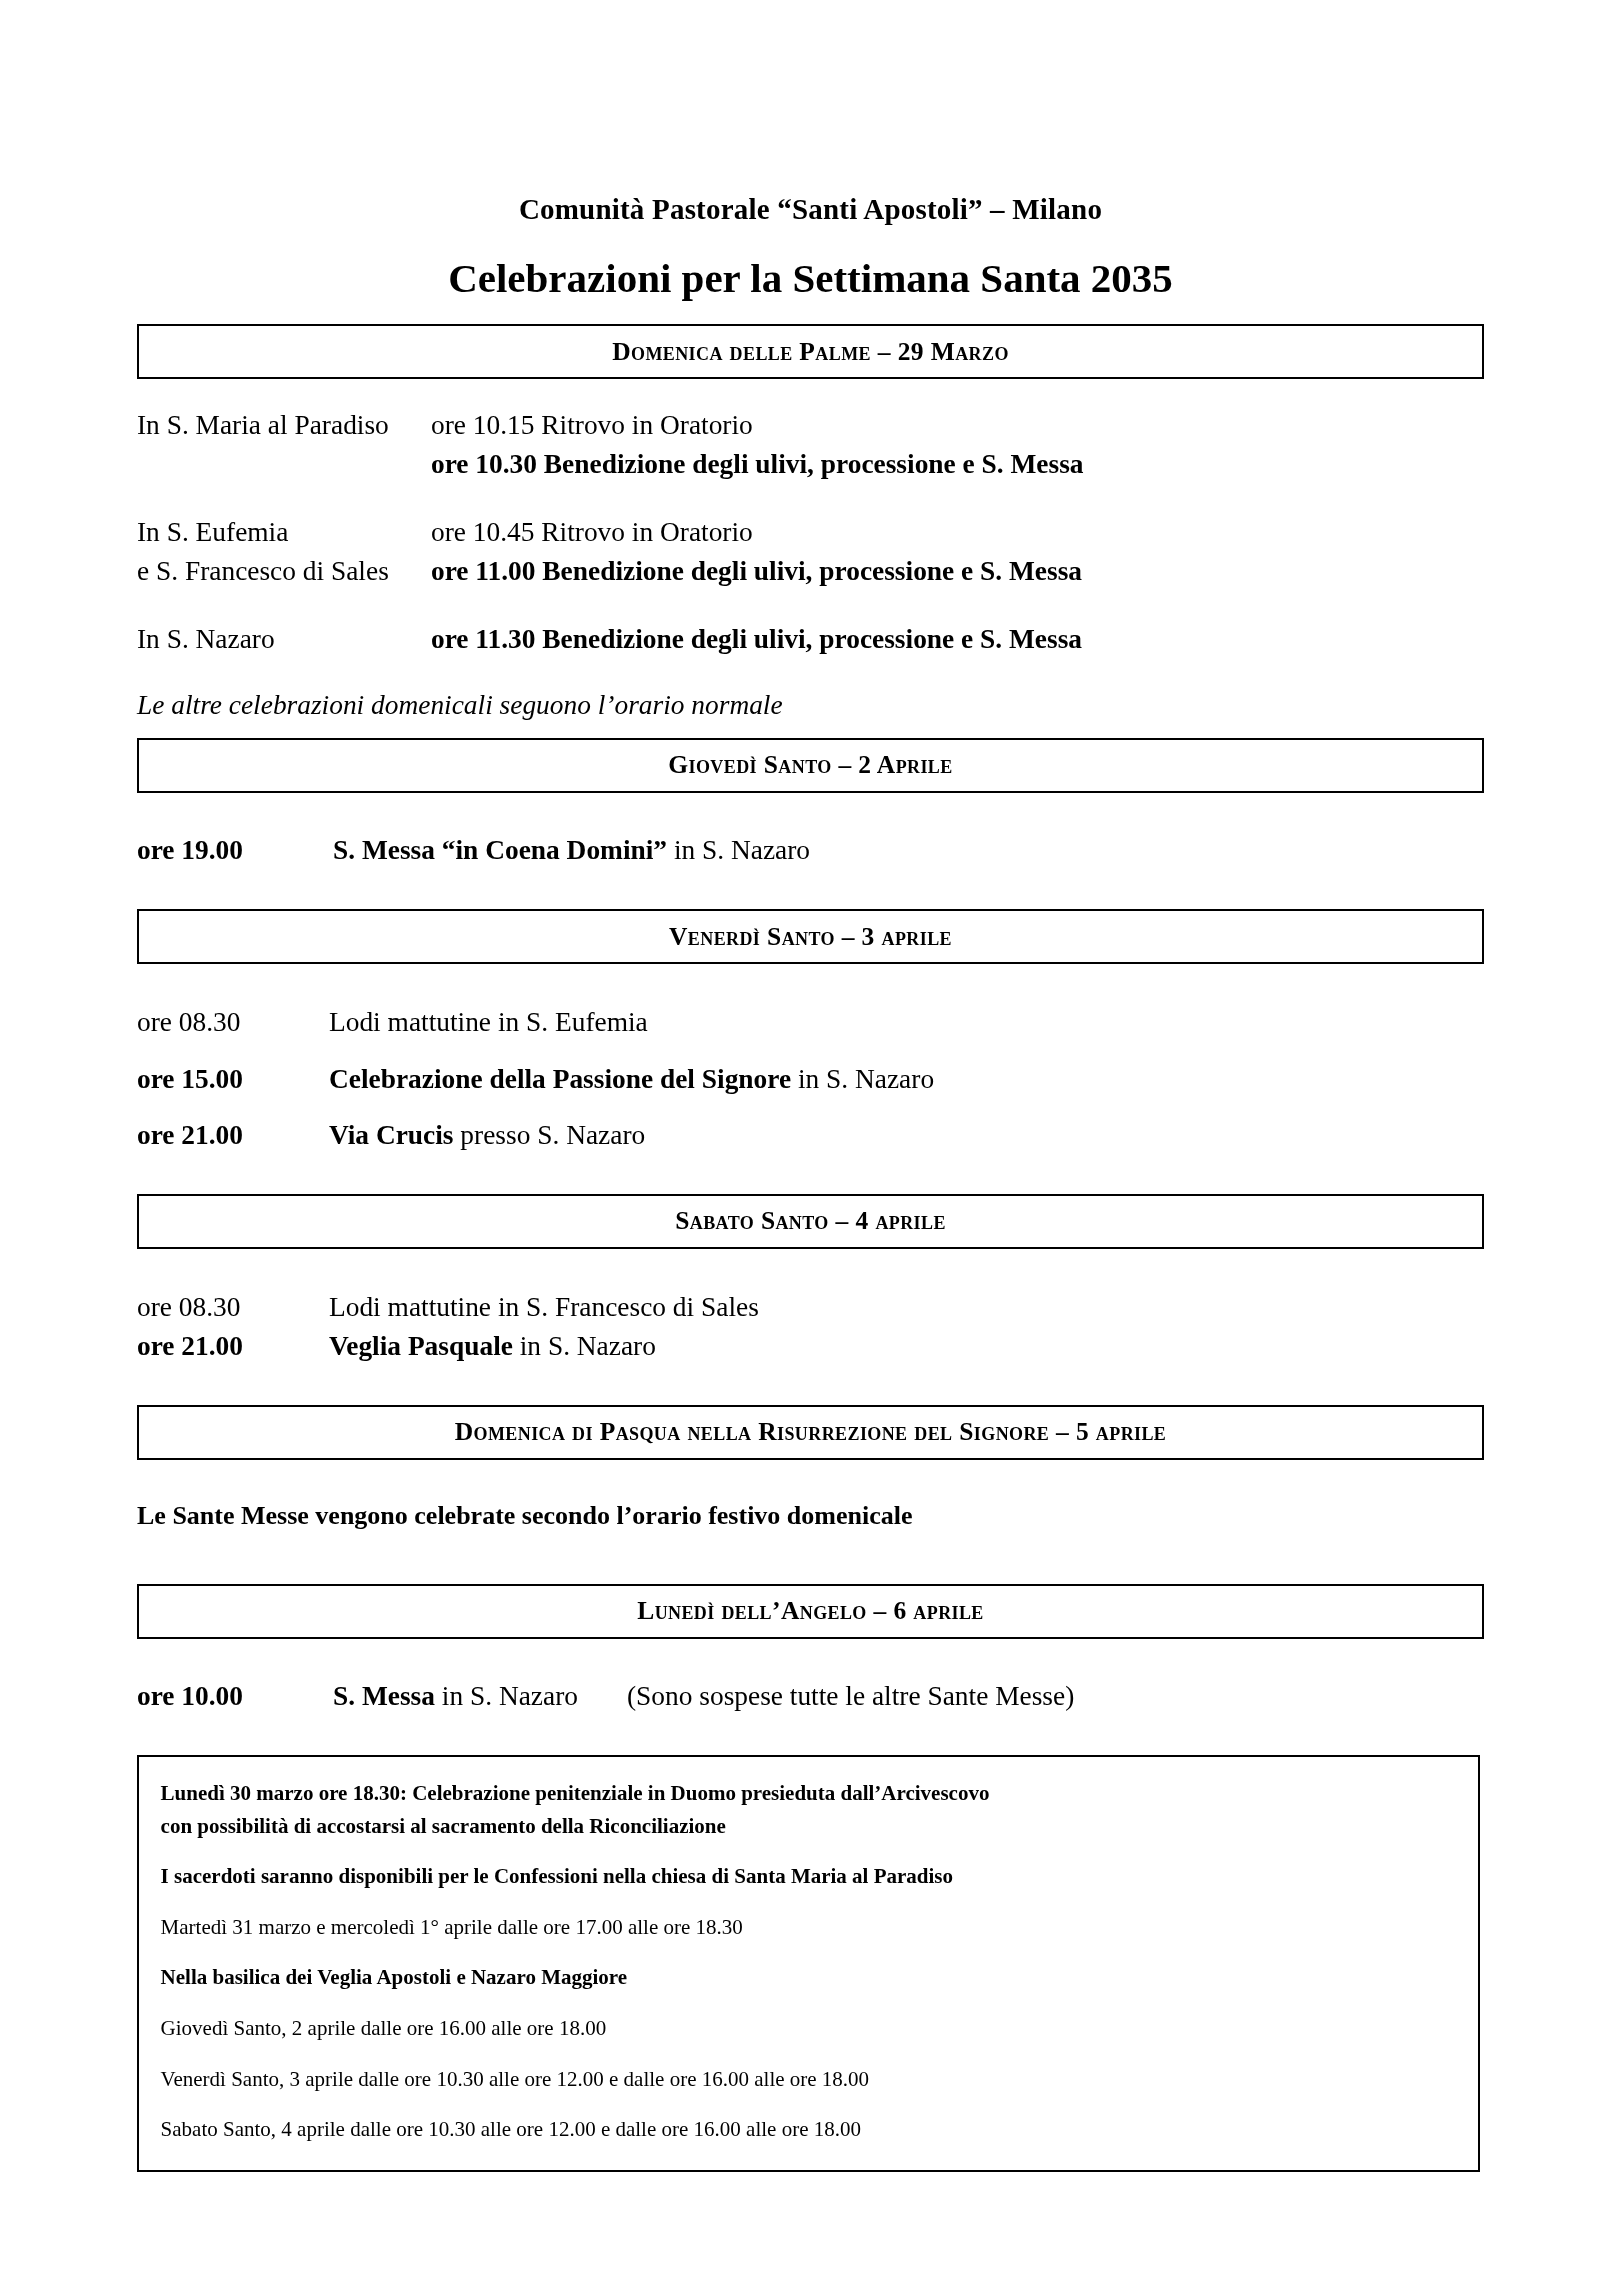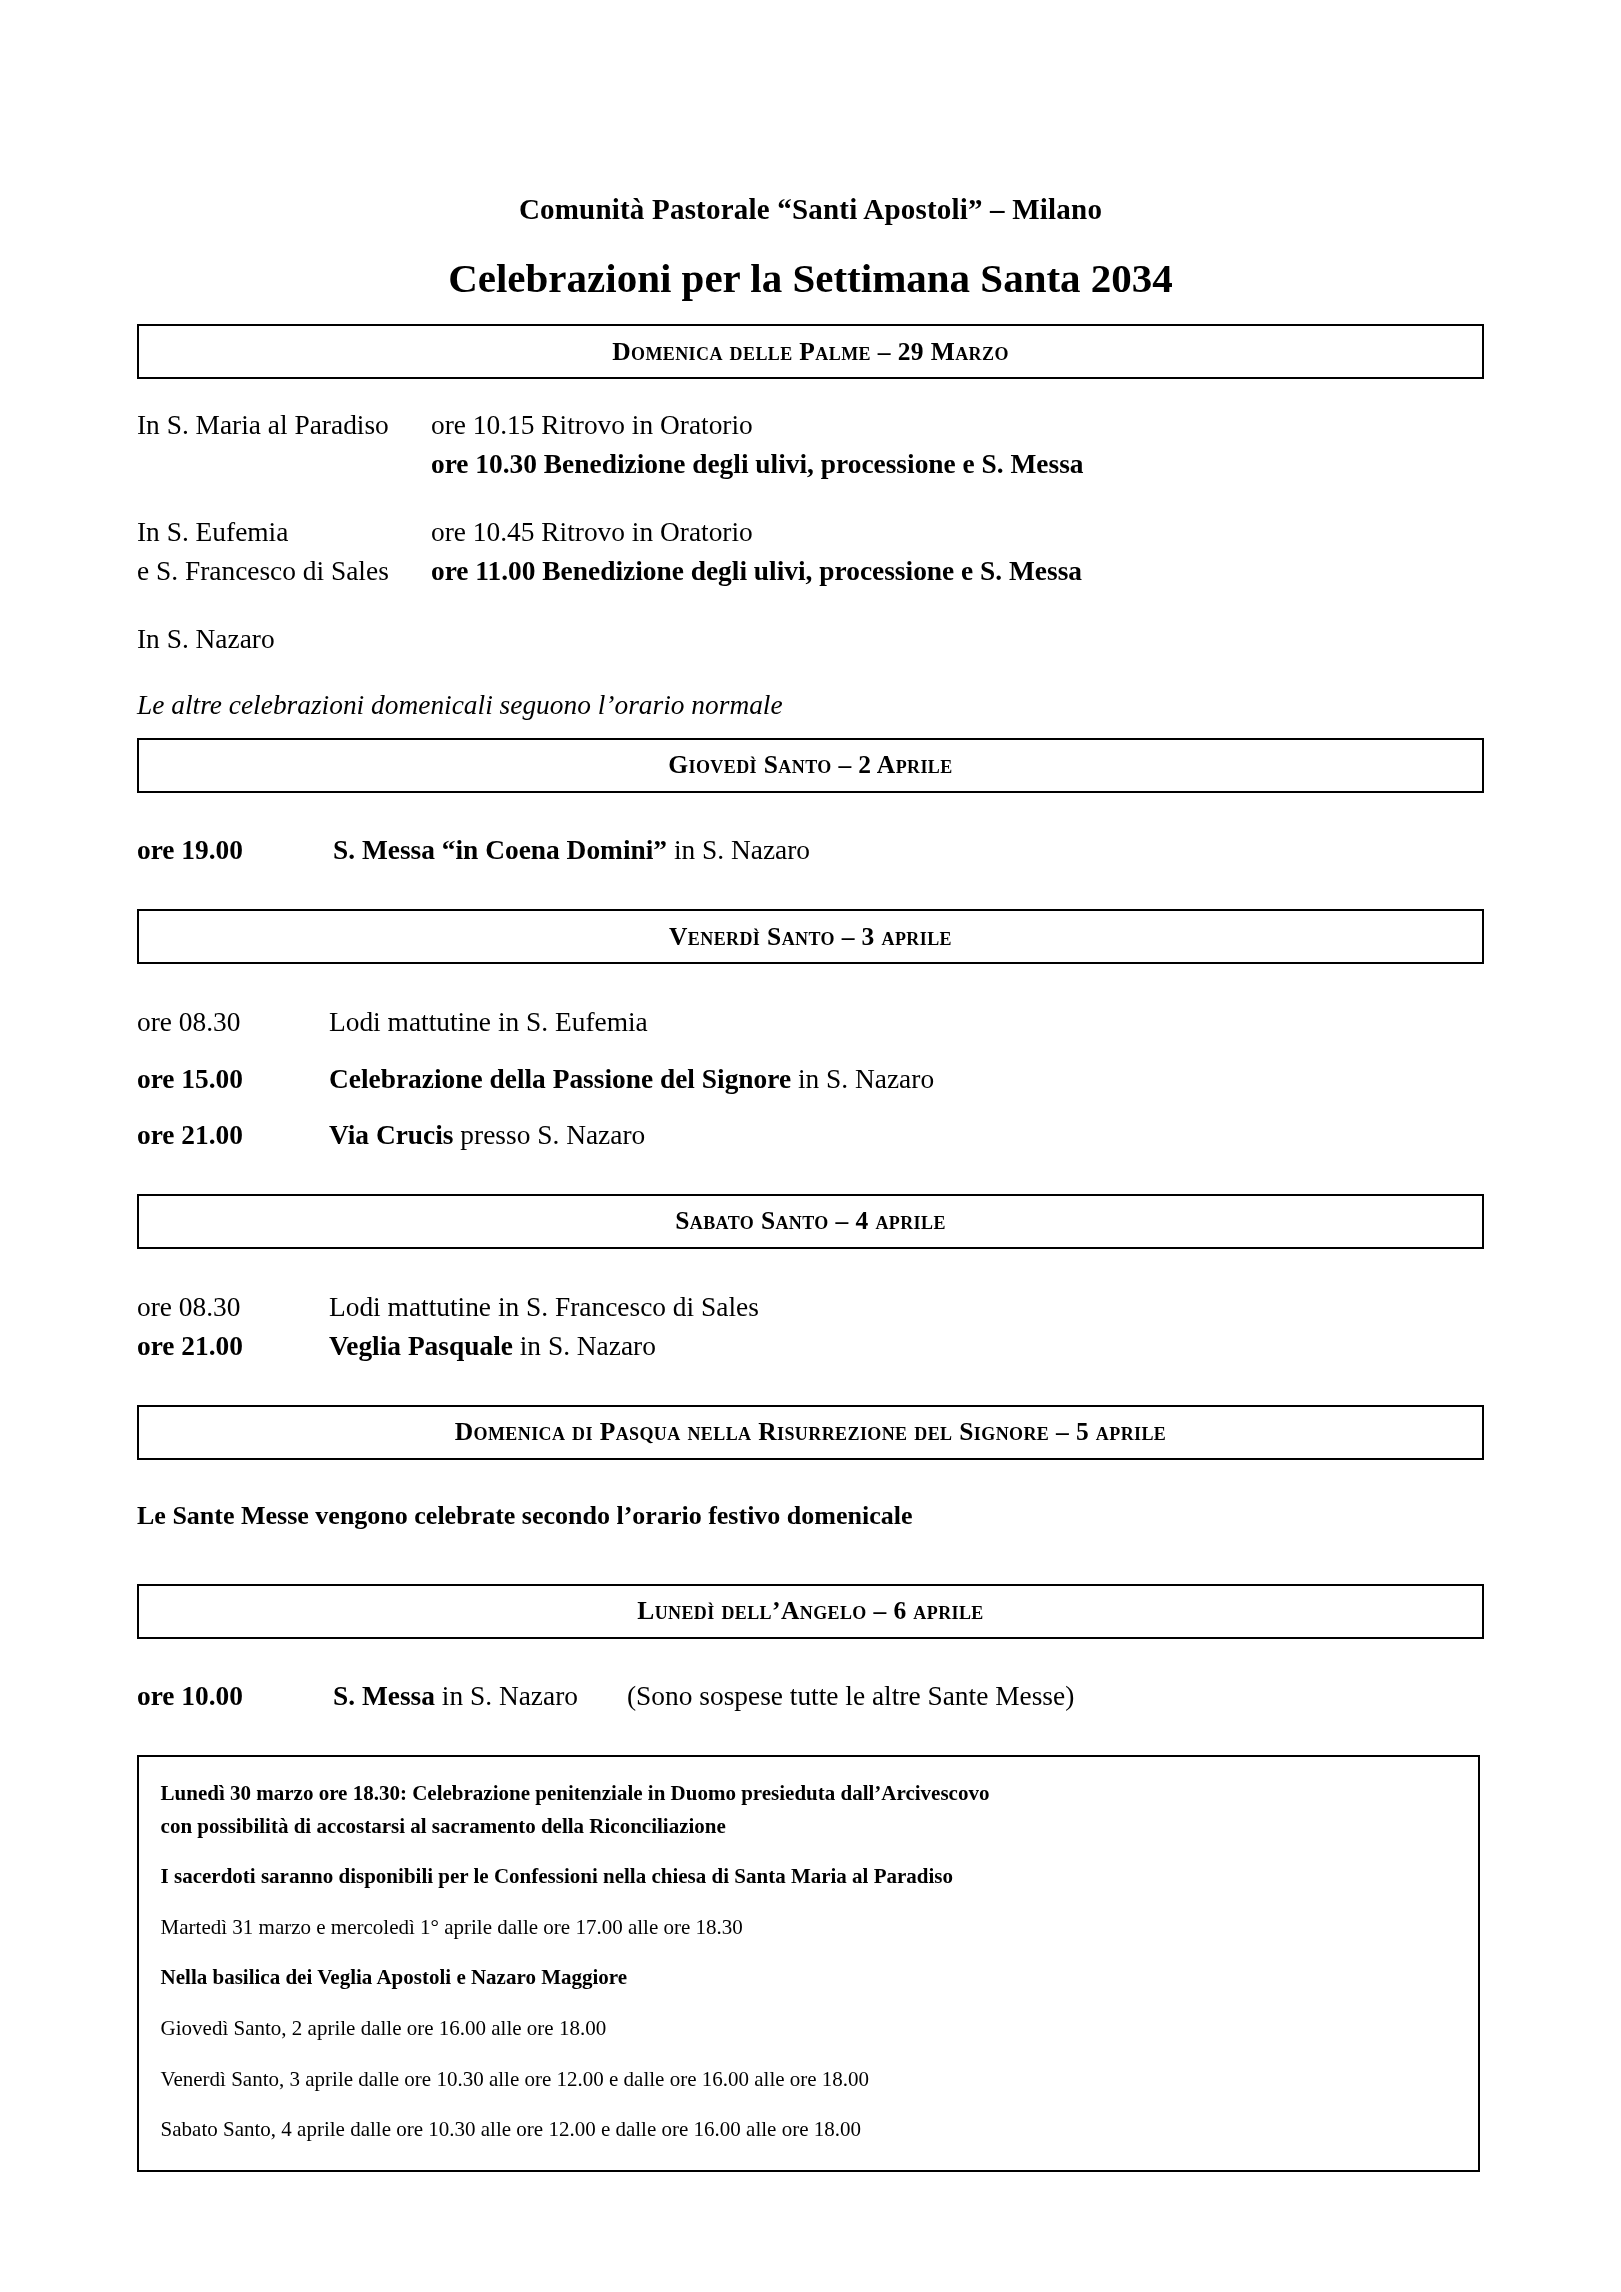--- a/index.html
+++ b/index.html
@@ -127,21 +127,21 @@
   .bottom-box p + p { margin-top: 21.6px; }
   .bottom-box p.tight { margin-top: 3.9px; }
   .bottom-box p.bold { font-weight: bold; }
 </style>
 </head>
 <body>
 
 <div class="page">
 
   <div class="doc-header">Comunità Pastorale “Santi Apostoli” – Milano</div>
-  <div class="doc-title">Celebrazioni per la Settimana Santa 2034</div>
+  <div class="doc-title">Celebrazioni per la Settimana Santa 2035</div>
 
   <div class="section-band">
     <span class="band-text">Domenica delle Palme – 29 Marzo</span>
   </div>
 
   <div class="rows">
     <div class="gap-sm"></div>
 
     <div class="row">
       <div class="col-a w-place">In S. Maria al Paradiso</div>
@@ -160,20 +160,21 @@
     </div>
     <div class="row">
       <div class="col-a w-place">e S. Francesco di Sales</div>
       <div class="col-b b">ore 11.00 Benedizione degli ulivi, processione e S. Messa</div>
     </div>
 
     <div class="gap-md"></div>
 
     <div class="row">
       <div class="col-a w-place">In S. Nazaro</div>
+      <div class="col-b b">ore 11.30 Benedizione degli ulivi, processione e S. Messa</div>
     </div>
 
     <div class="gap-md"></div>
   </div>
 
   <div class="note-italic">Le altre celebrazioni domenicali seguono l’orario normale</div>
 
   <div class="section-band">
     <span class="band-text">Giovedì Santo – 2 Aprile</span>
   </div>

